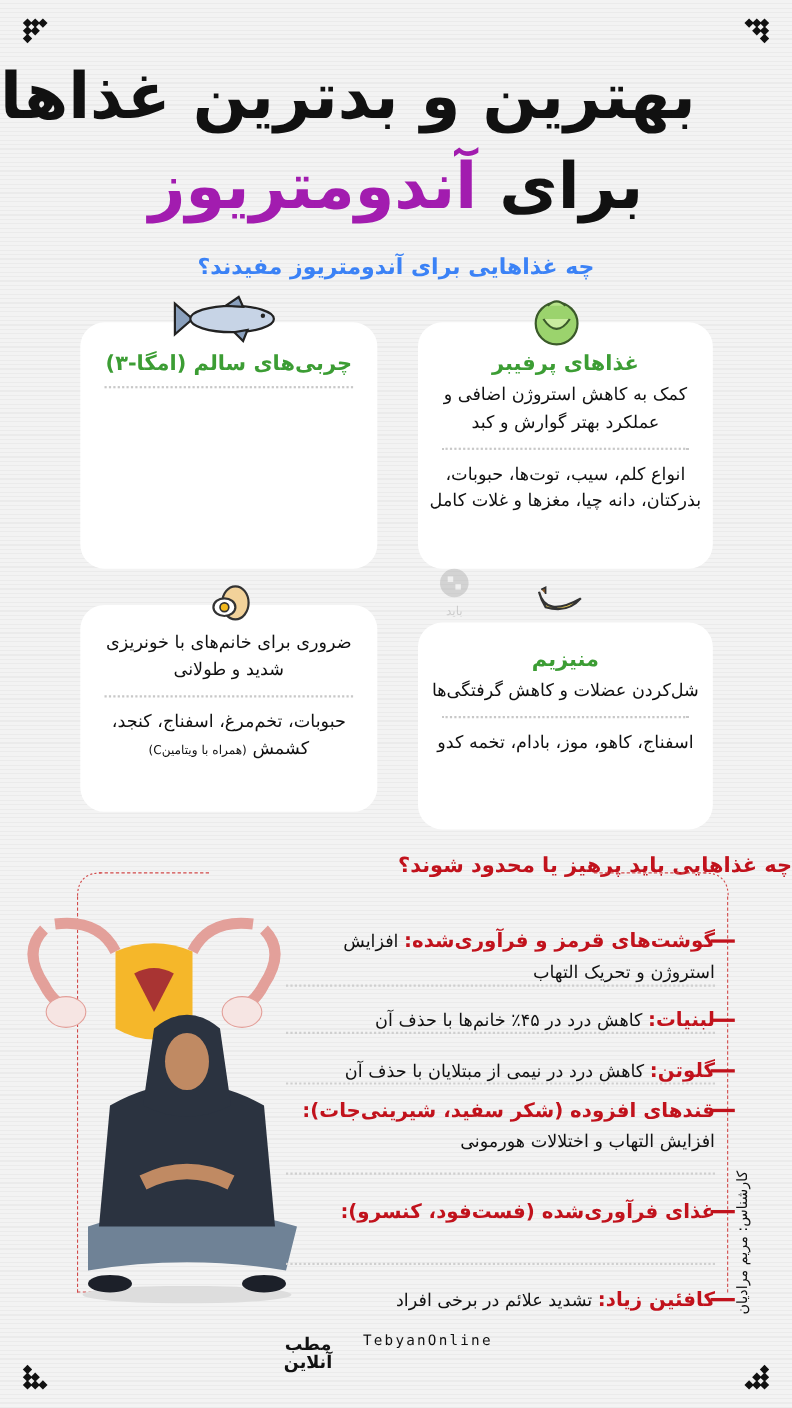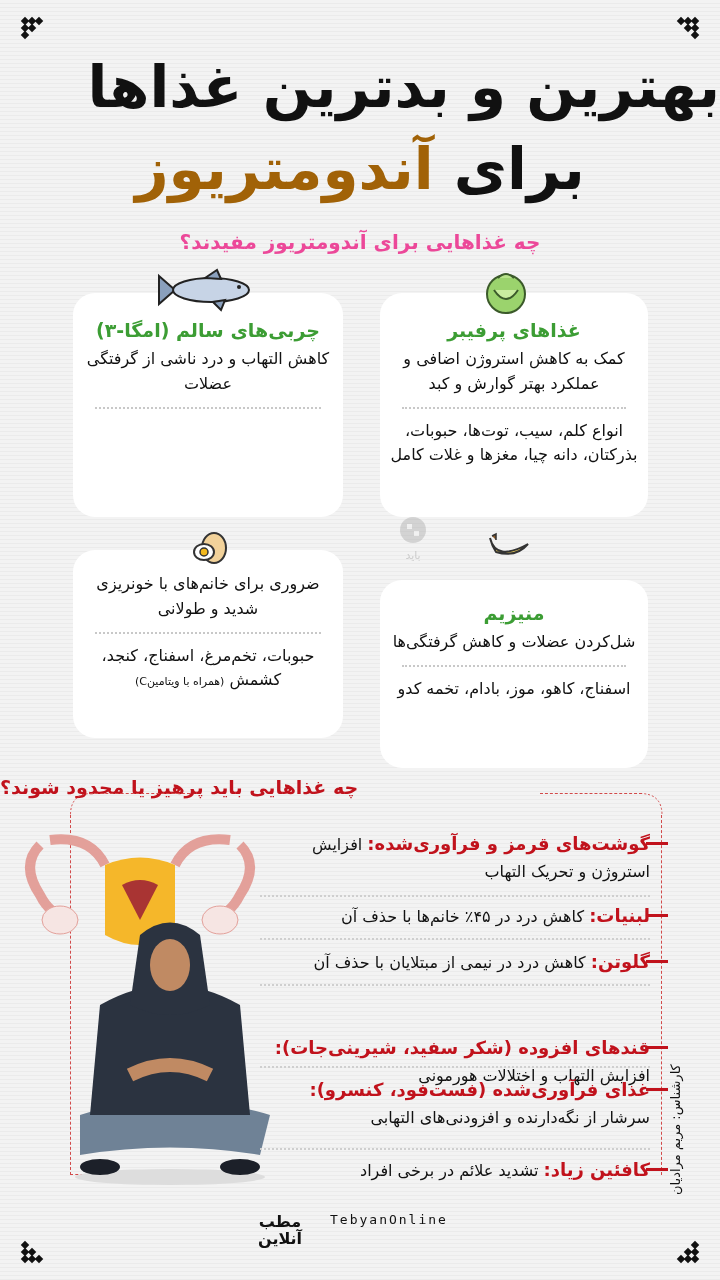--- a/index.html
+++ b/index.html
@@ -7,51 +7,51 @@
   body {
     background: repeating-linear-gradient(180deg, #f3f3f3 0px, #f3f3f3 3px, #ebebeb 3px, #ebebeb 4px);
     font-family: "DejaVu Sans", sans-serif;
     direction: rtl;
     position: relative;
     color: #111;
   }
   .corner { position: absolute; width: 28px; height: 28px; }
   .corner svg { width: 100%; height: 100%; }
   .title1 {
-    position: absolute; top: 58px; left: 0; width: 720px; text-align: right;
+    position: absolute; top: 58px; left: 0; width: 720px; text-align: left;
     font-size: 58px; font-weight: bold; color: #111; line-height: 1;
   }
   .title2 {
     position: absolute; top: 140px; left: 0; width: 720px; text-align: center;
     font-size: 58px; font-weight: bold; line-height: 1;
   }
-  .title2 .red { color: #a16207; }
+  .title2 .red { color: #a21caf; }
   .subtitle {
     position: absolute; top: 230px; left: 0; width: 720px; text-align: center;
-    font-size: 20px; font-weight: bold; color: #ec4899;
+    font-size: 20px; font-weight: bold; color: #3b82f6;
   }
   .card {
     position: absolute; background: #fff; border-radius: 22px 22px 22px 22px;
     text-align: center; padding: 0 10px;
   }
   .card h3 { font-size: 19px; font-weight: bold; color: #3c9d34; margin-bottom: 6px; }
   .card .benefit { font-size: 16px; line-height: 1.55; color: #111; }
   .card .sep { border-top: 2px dotted #c8c8c8; margin: 10px 12px; }
   .card .foods { font-size: 16px; line-height: 1.55; color: #111; }
   .card .foods small { font-size: 11px; }
   .icon-wrap { position: absolute; }
   .watermark { position: absolute; left: 393px; top: 515px; width: 40px; text-align: center; opacity: .35; }
   .avoid-title {
-    position: absolute; top: 776px; left: 0; width: 720px; text-align: left;
+    position: absolute; top: 776px; left: 0; width: 720px; text-align: right;
     font-size: 19px; font-weight: bold; color: #c1121c;
   }
   .avoid-top-line { position: absolute; top: 793px; height: 1px; border-top: 1px dashed #d24a4a; }
   .avoid-left-line { position: absolute; left: 70px; top: 805px; height: 370px; border-left: 1px dashed #d24a4a; }
   .avoid-bottom-line { position: absolute; left: 70px; top: 1174px; width: 40px; border-top: 1px dashed #d24a4a; }
-  .avoid-item { position: absolute; right: 70px; font-size: 16px; line-height: 1.6; }
+  .avoid-item { position: absolute; right: 70px; font-size: 16px; line-height: 1.6; margin-top: 12px; }
   .avoid-item .lbl { color: #c1121c; font-weight: bold; font-size: 18px; }
   .avoid-item .dash { position: absolute; right: -18px; top: 12px; width: 22px; height: 3px; background: #c1121c; }
   .avoid-sep { position: absolute; right: 70px; border-top: 2px dotted #cfcfcf; }
   .credit {
     position: absolute; left: 668px; top: 1060px; width: 30px; height: 140px;
     writing-mode: vertical-rl; transform: rotate(180deg);
     font-size: 13px; color: #111; text-align: center;
   }
   .logo1 { position: absolute; left: 330px; top: 1212px; text-align: center; }
   .logo1 .fa { font-size: 26px; font-weight: bold; direction: rtl; }
@@ -126,34 +126,33 @@
 <div class="icon-wrap" style="left:484px;top:268px;width:44px;height:48px;">
   <svg viewBox="0 0 44 48" width="44" height="48">
       <circle cx="22" cy="26" r="19" fill="#9bd36d" stroke="#3b5a2a" stroke-width="2"></circle>
       <path d="M10 22 Q22 40 34 22" stroke="#3b5a2a" stroke-width="2" fill="#c9ec9f"></path>
       <path d="M14 10 Q22 2 30 10" stroke="#3b5a2a" stroke-width="2" fill="#b7e38a"></path>
     </svg>
 </div>
 
 <div class="card" style="left:73px;top:293px;width:270px;height:224px;padding-top:26px;">
   <h3>چربی‌های سالم (امگا-۳)</h3>
-  <div class="benefit">کاهش التهاب و درد ناشی از گرفتگی عضلات</div>
   <div class="sep"></div>
 </div>
 <div class="icon-wrap" style="left:155px;top:268px;width:104px;height:44px;">
   <svg viewBox="0 0 104 44" width="104" height="44">
       <path d="M4 8 L20 22 L4 36 Z" fill="#8aa0bd" stroke="#222" stroke-width="2"></path>
       <ellipse cx="56" cy="22" rx="38" ry="12" fill="#c7d4e6" stroke="#222" stroke-width="2"></ellipse>
       <path d="M50 10 L62 2 L66 11 Z" fill="#8aa0bd" stroke="#222" stroke-width="2"></path>
       <path d="M58 34 L66 42 L70 32 Z" fill="#8aa0bd" stroke="#222" stroke-width="2"></path>
       <circle cx="84" cy="19" r="2" fill="#222"></circle>
     </svg>
 </div>
 
-<div class="card" style="left:380px;top:580px;width:268px;height:188px;padding-top:22px;">
+<div class="card" style="left:380px;top:566px;width:268px;height:188px;padding-top:22px;">
   <h3>منیزیم</h3>
   <div class="benefit">شل‌کردن عضلات و کاهش گرفتگی‌ها</div>
   <div class="sep"></div>
   <div class="foods">اسفناج، کاهو، موز، بادام، تخمه کدو</div>
 </div>
 <div class="icon-wrap" style="left:486px;top:532px;width:46px;height:34px;">
   <svg viewBox="0 0 46 34" width="46" height="34">
       <path d="M4 6 Q10 30 42 12 Q30 26 10 20 Q6 14 4 6 Z" fill="#f3d55b" stroke="#333" stroke-width="2"></path>
       <path d="M6 4 L10 2 L10 8" fill="#8a5a2a" stroke="#333" stroke-width="1.5"></path>
     </svg>
@@ -232,30 +231,29 @@
   <span class="lbl">لبنیات:</span>
   <span>کاهش درد در ۴۵٪ خانم‌ها با حذف آن</span>
 </div>
 <div class="avoid-sep" style="top:938px;width:390px;"></div>
 <div class="avoid-item" style="top:948px;width:400px;">
   <span class="dash"></span>
   <span class="lbl">گلوتن:</span>
   <span>کاهش درد در نیمی از مبتلایان با حذف آن</span>
 </div>
 <div class="avoid-sep" style="top:984px;width:390px;"></div>
-<div class="avoid-item" style="top:1034px;width:390px;">
+<div class="avoid-item" style="top:984px;width:390px;">
   <span class="dash"></span>
   <div class="lbl">قندهای افزوده (شکر سفید، شیرینی‌جات):</div>
   <div>افزایش التهاب و اختلالات هورمونی</div>
 </div>
 <div class="avoid-sep" style="top:1066px;width:390px;"></div>
 <div class="avoid-item" style="top:1076px;width:390px;">
   <span class="dash"></span>
   <div class="lbl">غذای فرآوری‌شده (فست‌فود، کنسرو):</div>
-  <div>سرشار از نگه‌دارنده و افزودنی‌های التهابی</div>
 </div>
 <div class="avoid-sep" style="top:1148px;width:390px;"></div>
 <div class="avoid-item" style="top:1156px;width:390px;">
   <span class="dash"></span>
   <span class="lbl">کافئین زیاد:</span>
   <span>تشدید علائم در برخی افراد</span>
 </div>
 
 <div class="credit">کارشناس: مریم مرادیان</div>
 

